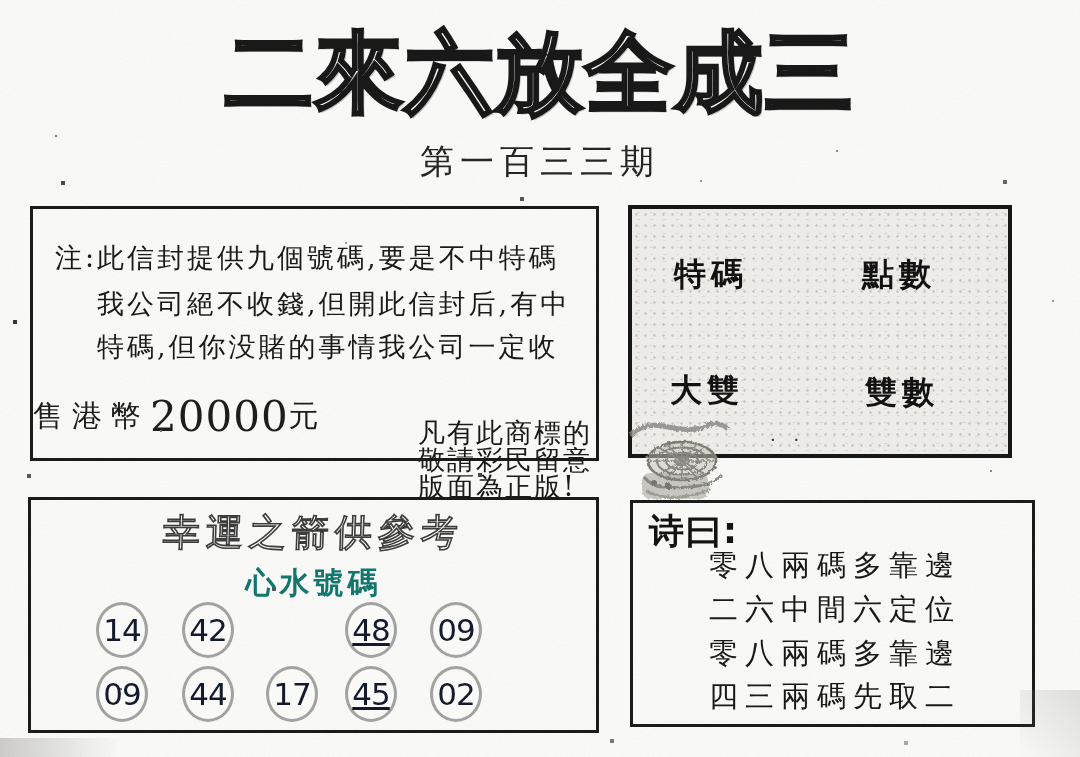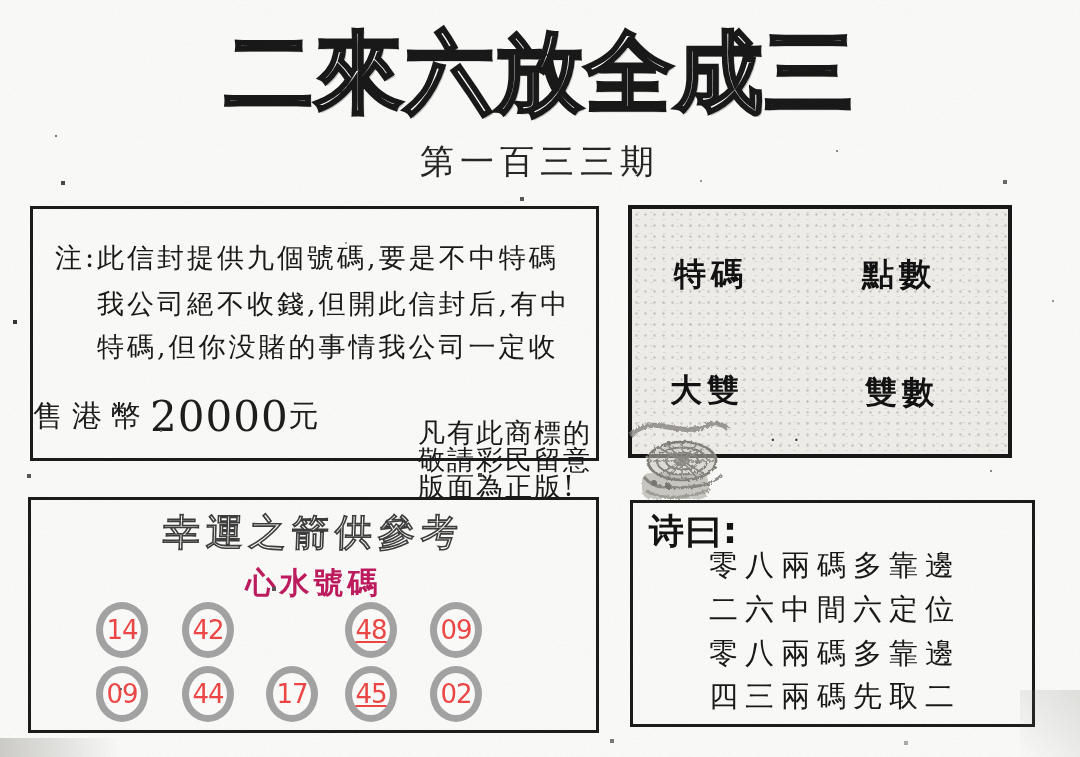--- a/index.html
+++ b/index.html
@@ -74,27 +74,27 @@
   .lucky-title{
     position:absolute; left:0; top:8px; width:100%; text-align:center;
     font-size:37px; letter-spacing:6px; white-space:nowrap; color:#333;
     transform:skewX(-2deg);
   }
   @supports (-webkit-text-stroke: 1px black){
     .lucky-title{ color:#fdfdfb; -webkit-text-stroke:1.6px #3a3a3a; }
   }
   .lucky-subtitle{
     position:absolute; left:0; top:63px; width:100%; text-align:center;
-    font-size:30px; font-weight:bold; letter-spacing:4px; color:#be185d;
+    font-size:30px; font-weight:bold; letter-spacing:4px; color:#0f766e;
   }
   .circle{
-    position:absolute; width:52px; height:56px; border:7px solid #a3a3a3;
+    position:absolute; width:52px; height:56px; border:3px solid #a3a3a3;
     border-radius:50%; display:flex; align-items:center; justify-content:center;
-    font-family:"DejaVu Sans", sans-serif; font-size:26px; font-weight:500;
-    color:#ef4444; background:rgba(255,255,255,.4); letter-spacing:-1px;
+    font-family:"DejaVu Sans", sans-serif; font-size:31px; font-weight:500;
+    color:#0f172a; background:rgba(255,255,255,.4); letter-spacing:-1px;
   }
   .r1{ top:102px; } .r2{ top:166px; }
   .c0{ left:65px; } .c1{ left:151px; } .c2{ left:235px; }
   .c3{ left:314px;text-decoration:underline; } .c4{ left:399px; }
   
   .poem-box{
     position:absolute; left:630px; top:500px; width:405px; height:227px;
     border:3px solid #181818;
   }
   .poem-label{

